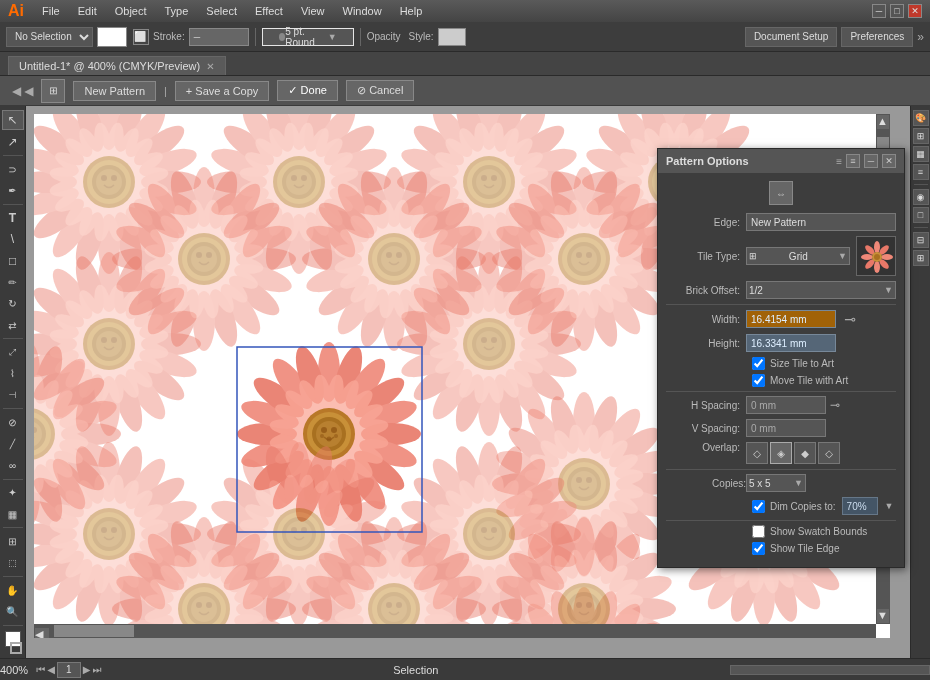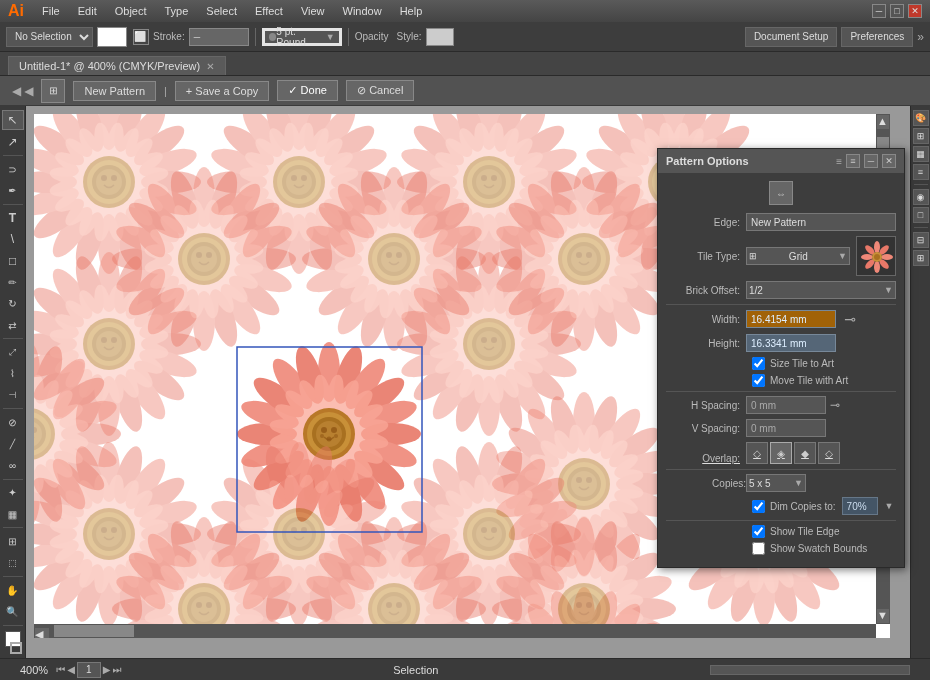--- a/index.html
+++ b/index.html
@@ -70,40 +70,40 @@
     .dim-input { width: 90px; height: 18px; background: #667; border: 1px solid #889; color: #eef; font-size: 10px; padding: 1px 4px; }
     .link-icon { width: 20px; height: 20px; display: flex; align-items: center; justify-content: center; color: #aaa; font-size: 12px; cursor: pointer; margin-left: 4px; }
 
     .checkbox-row { display: flex; align-items: center; margin-bottom: 4px; padding-left: 86px; }
     .checkbox-row input { margin-right: 5px; }
     .checkbox-row label { color: #bbb; font-size: 10px; }
 
     .spacing-row { display: flex; align-items: center; margin-bottom: 5px; }
     .spacing-label { width: 80px; text-align: right; padding-right: 6px; color: #bbb; font-size: 10px; }
 
-    .overlap-row { display: flex; align-items: flex-end; margin-bottom: 5px; text-decoration: underline; }
+    .overlap-row { display: flex; align-items: flex-start; margin-bottom: 5px; }
     .overlap-label { width: 80px; text-align: right; padding-right: 6px; color: #bbb; font-size: 10px; }
     .overlap-btns { display: flex; gap: 2px; }
     .overlap-btn { width: 22px; height: 22px; background: #555; border: 1px solid #777; display: flex; align-items: center; justify-content: center; cursor: pointer; color: #ccc; font-size: 10px; }
     .overlap-btn.active { background: #666; border-color: #aaa; }
 
     .copies-row { display: flex; align-items: center; margin-bottom: 5px; }
     .copies-label { width: 80px; text-align: right; padding-right: 0; color: #bbb; font-size: 10px; }
     .copies-select { width: 60px; height: 18px; background: #555; border: 1px solid #777; color: #ddd; font-size: 10px; padding: 0 2px; display: flex; align-items: center; justify-content: space-between; cursor: pointer; }
 
     .dim-copies-row { display: flex; align-items: center; margin-bottom: 5px; padding-left: 86px; }
     .dim-copies-row input { margin-right: 5px; }
     .dim-copies-label { color: #bbb; font-size: 10px; margin-right: 6px; }
     .dim-copies-pct { width: 40px; height: 18px; background: #557; border: 1px solid #779; color: #ddf; font-size: 10px; padding: 1px 4px; }
     .dim-copies-arrow { margin-left: 2px; color: #aaa; font-size: 9px; cursor: pointer; }
 
     .panel-divider { height: 1px; background: #555; margin: 4px 0; }
 
     
-    .status-bar { height: 22px; background: #3a3a3a; display: flex; align-items: center; padding: 0 20px; border-top: 1px solid #2a2a2a; gap: 8px; }
+    .status-bar { height: 22px; background: #3a3a3a; display: flex; align-items: center; padding: 0 0; border-top: 1px solid #2a2a2a; gap: 8px; }
   </style>
 </head>
 <body>
 
 <div class="title-bar">
   <div class="title-bar-left">
     <span class="title-bar-logo">Ai</span>
     <div class="title-bar-menu">
       <span class="menu-item">File</span>
       <span class="menu-item">Edit</span>
@@ -127,21 +127,21 @@
   <select class="toolbar-select">
     <option>No Selection</option>
   </select>
   <div class="toolbar-color-box"></div>
   <span style="color:#aaa;font-size:10px;margin-left:2px;border:1px solid #888;width:16px;height:16px;display:flex;align-items:center;justify-content:center;background:#444">⬜</span>
   <span style="color:#bbb;font-size:10px;">Stroke:</span>
   <div style="width:60px;height:18px;background:#666;border:1px solid #888;display:flex;align-items:center;padding:0 4px;">
     <span style="font-size:9px;color:#ddd;">─</span>
   </div>
   <div class="toolbar-divider"></div>
-  <div style="width:80px;height:18px;background:#555;border:3px solid #e5e5e5;display:flex;align-items:center;justify-content:space-between;padding:0 4px;">
+  <div style="width:92px;height:18px;background:#555;border:1px solid #e5e5e5;display:flex;align-items:center;justify-content:space-between;padding:0 16px;">
     <span style="width:8px;height:8px;background:#888;border-radius:50%;display:inline-block;"></span>
     <span style="font-size:10px;color:#ddd;">5 pt. Round</span>
     <span style="font-size:9px;color:#aaa;">▼</span>
   </div>
   <div class="toolbar-divider"></div>
   <span style="color:#bbb;font-size:10px;">Opacity</span>
   <span style="color:#bbb;font-size:10px;margin-left:4px;">Style:</span>
   <div style="width:28px;height:18px;background:#ccc;border:1px solid #888;"></div>
   <div class="toolbar-right">
     <button class="toolbar-btn">Document Setup</button>
@@ -609,27 +609,27 @@
     <div class="dim-copies-row">
       <input type="checkbox" id="dimCopies" checked="" style="">
       <span class="dim-copies-label">Dim Copies to:</span>
       <input type="text" value="70%" class="dim-copies-pct" style="width: 36px; height: 18px; background: rgb(68, 85, 102); border: 1px solid rgb(102, 119, 136); color: rgb(204, 221, 239); font-size: 10px; padding: 1px 4px;">
       <span class="dim-copies-arrow">▼</span>
     </div>
 
     <div class="panel-divider"></div>
 
     <div class="checkbox-row">
+      <input type="checkbox" id="showBounds" style="">
+      <label for="showBounds">Show Swatch Bounds</label>
+    </div>
+
+    <div class="checkbox-row">
       <input type="checkbox" id="showEdge" checked="" style="">
       <label for="showEdge">Show Tile Edge</label>
-    </div>
-
-    <div class="checkbox-row">
-      <input type="checkbox" id="showBounds" style="">
-      <label for="showBounds">Show Swatch Bounds</label>
     </div>
   </div>
 </div>
 
 <div class="status-bar">
   <span>400%</span>
   <div style="display:flex;align-items:center;gap:2px;">
     <span style="cursor:pointer;color:#aaa;font-size:10px;">⏮</span>
     <span style="cursor:pointer;color:#aaa;font-size:10px;">◀</span>
     <input type="text" value="1" style="width: 24px; height: 16px; background: rgb(85, 85, 85); border: 1px solid rgb(119, 119, 119); color: rgb(221, 221, 221); font-size: 10px; text-align: center;">

